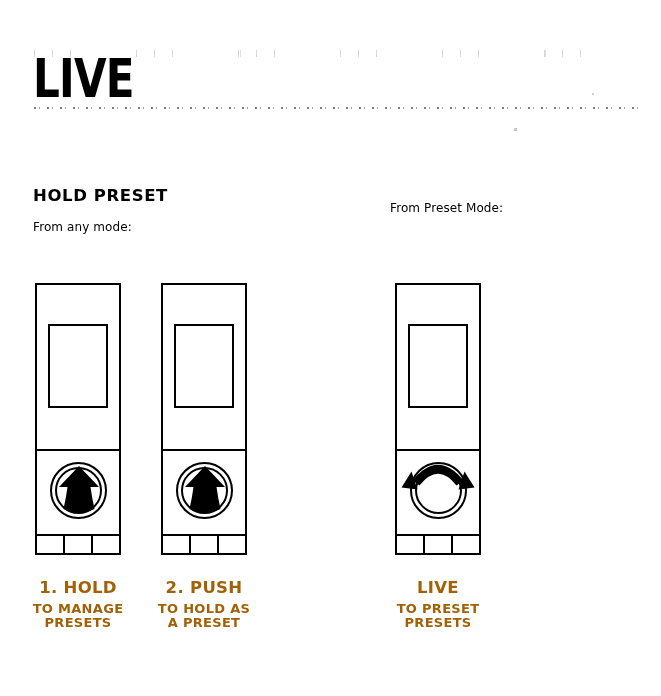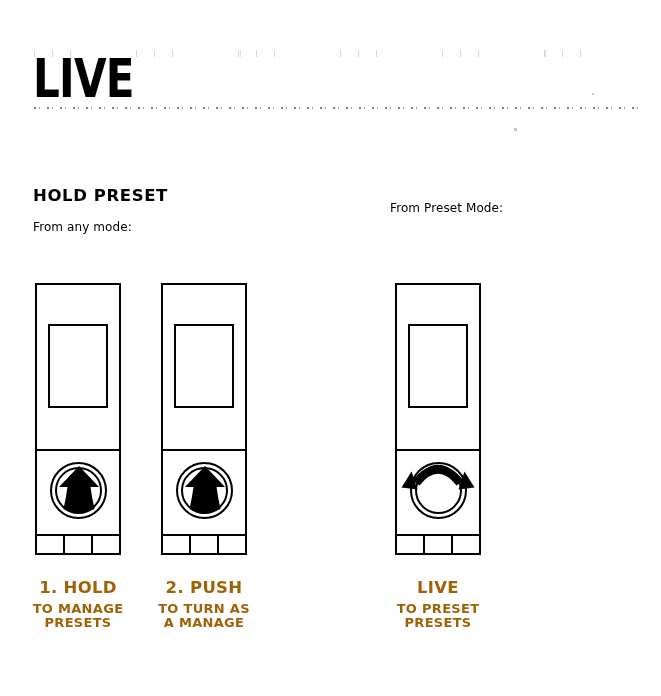--- a/index.html
+++ b/index.html
@@ -310,22 +310,22 @@
     <span class="cap-main">1. HOLD</span>
     <span class="cap-sub">
       <span>TO MANAGE</span><br>
       <span>PRESETS</span>
     </span>
   </div>
 
   <div class="caption" id="caption-push">
     <span class="cap-main">2. PUSH</span>
     <span class="cap-sub">
-      <span>TO TURN AS</span><br>
-      <span>A MANAGE</span>
+      <span>TO HOLD AS</span><br>
+      <span>A PRESET</span>
     </span>
   </div>
 
   <div class="caption" id="caption-turn">
     <span class="cap-main">LIVE</span>
     <span class="cap-sub">
       <span>TO PRESET</span><br>
       <span>PRESETS</span>
     </span>
   </div>

